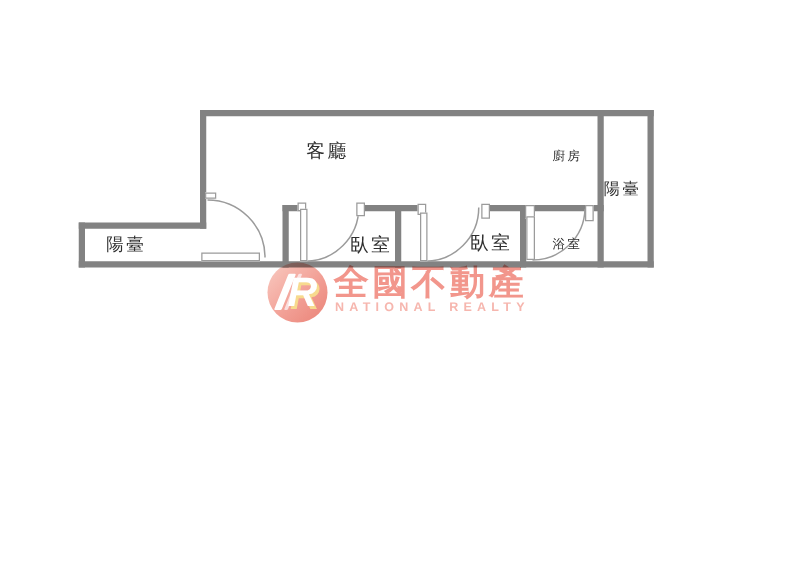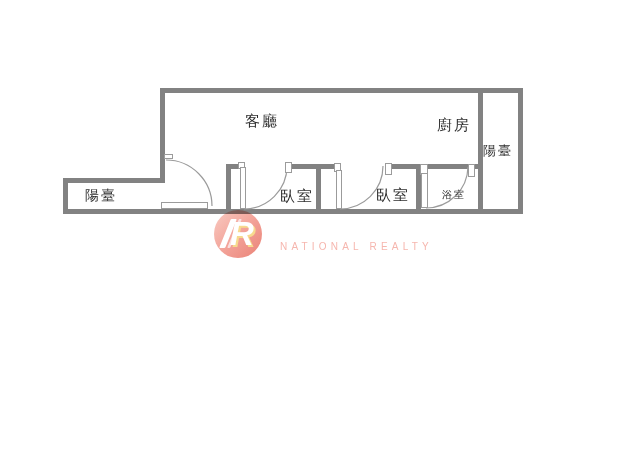--- a/index.html
+++ b/index.html
@@ -31,23 +31,23 @@
     position:absolute;left:16px;top:5px;
     font-family:"Liberation Sans","DejaVu Sans",sans-serif;
     font-style:italic;font-weight:bold;font-size:33px;line-height:37px;
     color:#ffffff;text-shadow:2px 2px 0 #f7da8e;
   }
   .brand{
     position:absolute;left:267px;top:211px;height:31px;line-height:31px;
     font-size:28px;font-weight:bold;letter-spacing:3px;white-space:nowrap;
   }
   .subbrand{
-    position:absolute;left:280px;top:241px;
+    position:absolute;left:268px;top:241px;
     font-family:"Liberation Sans","DejaVu Sans",sans-serif;
-    font-size:10px;font-weight:normal;letter-spacing:4.2px;white-space:nowrap;
+    font-size:10px;font-weight:bold;letter-spacing:4.2px;white-space:nowrap;
   }
 </style>
 </head>
 <body>
 
 <div class="stage">
 
   <div id="walls-layer">
       <div class="wall" style="left: 160px; top: 88px; width: 363px; height: 5px; background: rgb(130, 130, 130);"></div>
       <div class="wall" style="left: 160px; top: 88px; width: 5px; height: 95px; background: rgb(130, 130, 130);"></div>
@@ -81,30 +81,31 @@
       <div class="doorpiece" style="left: 420px; top: 164px; width: 8px; height: 11px; border-color: rgb(155, 155, 155);"></div>
       <div class="doorpiece" style="left: 468px; top: 164px; width: 7px; height: 13px; border-color: rgb(155, 155, 155);"></div>
       <div class="doorpiece" style="left: 161px; top: 202px; width: 47px; height: 7px; border-color: rgb(155, 155, 155);"></div>
       <div class="doorpiece" style="left: 240px; top: 167px; width: 6px; height: 42px; border-color: rgb(155, 155, 155);"></div>
       <div class="doorpiece" style="left: 336px; top: 170px; width: 6px; height: 39px; border-color: rgb(155, 155, 155);"></div>
       <div class="doorpiece" style="left: 421px; top: 173px; width: 7px; height: 35px; border-color: rgb(155, 155, 155);"></div>
     </div>
 
   <div id="labels-layer">
       <span class="room-label" style="left: 262px; top: 121px; font-size: 15px; color: rgb(46, 46, 46);">客廳</span>
-      <span class="room-label" style="left: 454px; top: 125px; font-size: 15px; color: rgb(46, 46, 46);">廚房</span>
+      <span class="room-label" style="left: 454px; top: 125px; font-size: 10px; color: rgb(46, 46, 46);">廚房</span>
       <span class="room-label" style="left: 498px; top: 151px; font-size: 13px; color: rgb(46, 46, 46);">陽臺</span>
       <span class="room-label" style="left: 101px; top: 196px; font-size: 14px; color: rgb(46, 46, 46);">陽臺</span>
       <span class="room-label" style="left: 297px; top: 196px; font-size: 15px; color: rgb(46, 46, 46);">臥室</span>
       <span class="room-label" style="left: 393px; top: 195px; font-size: 15px; color: rgb(46, 46, 46);">臥室</span>
       <span class="room-label" style="left: 454px; top: 195px; font-size: 10px; color: rgb(46, 46, 46);">浴室</span>
     </div>
 
   <div class="watermark">
     <div class="logo-circle">
       <span class="logo-slash"></span>
       <span class="logo-slash2"></span>
       <span class="logo-r">R</span>
     </div>
+    <div class="brand" style="color: rgb(242, 150, 140);">全國不動產</div>
     <div class="subbrand" style="color: rgb(246, 182, 174);">NATIONAL REALTY</div>
   </div>
 
 </div>
 
 </body></html>

